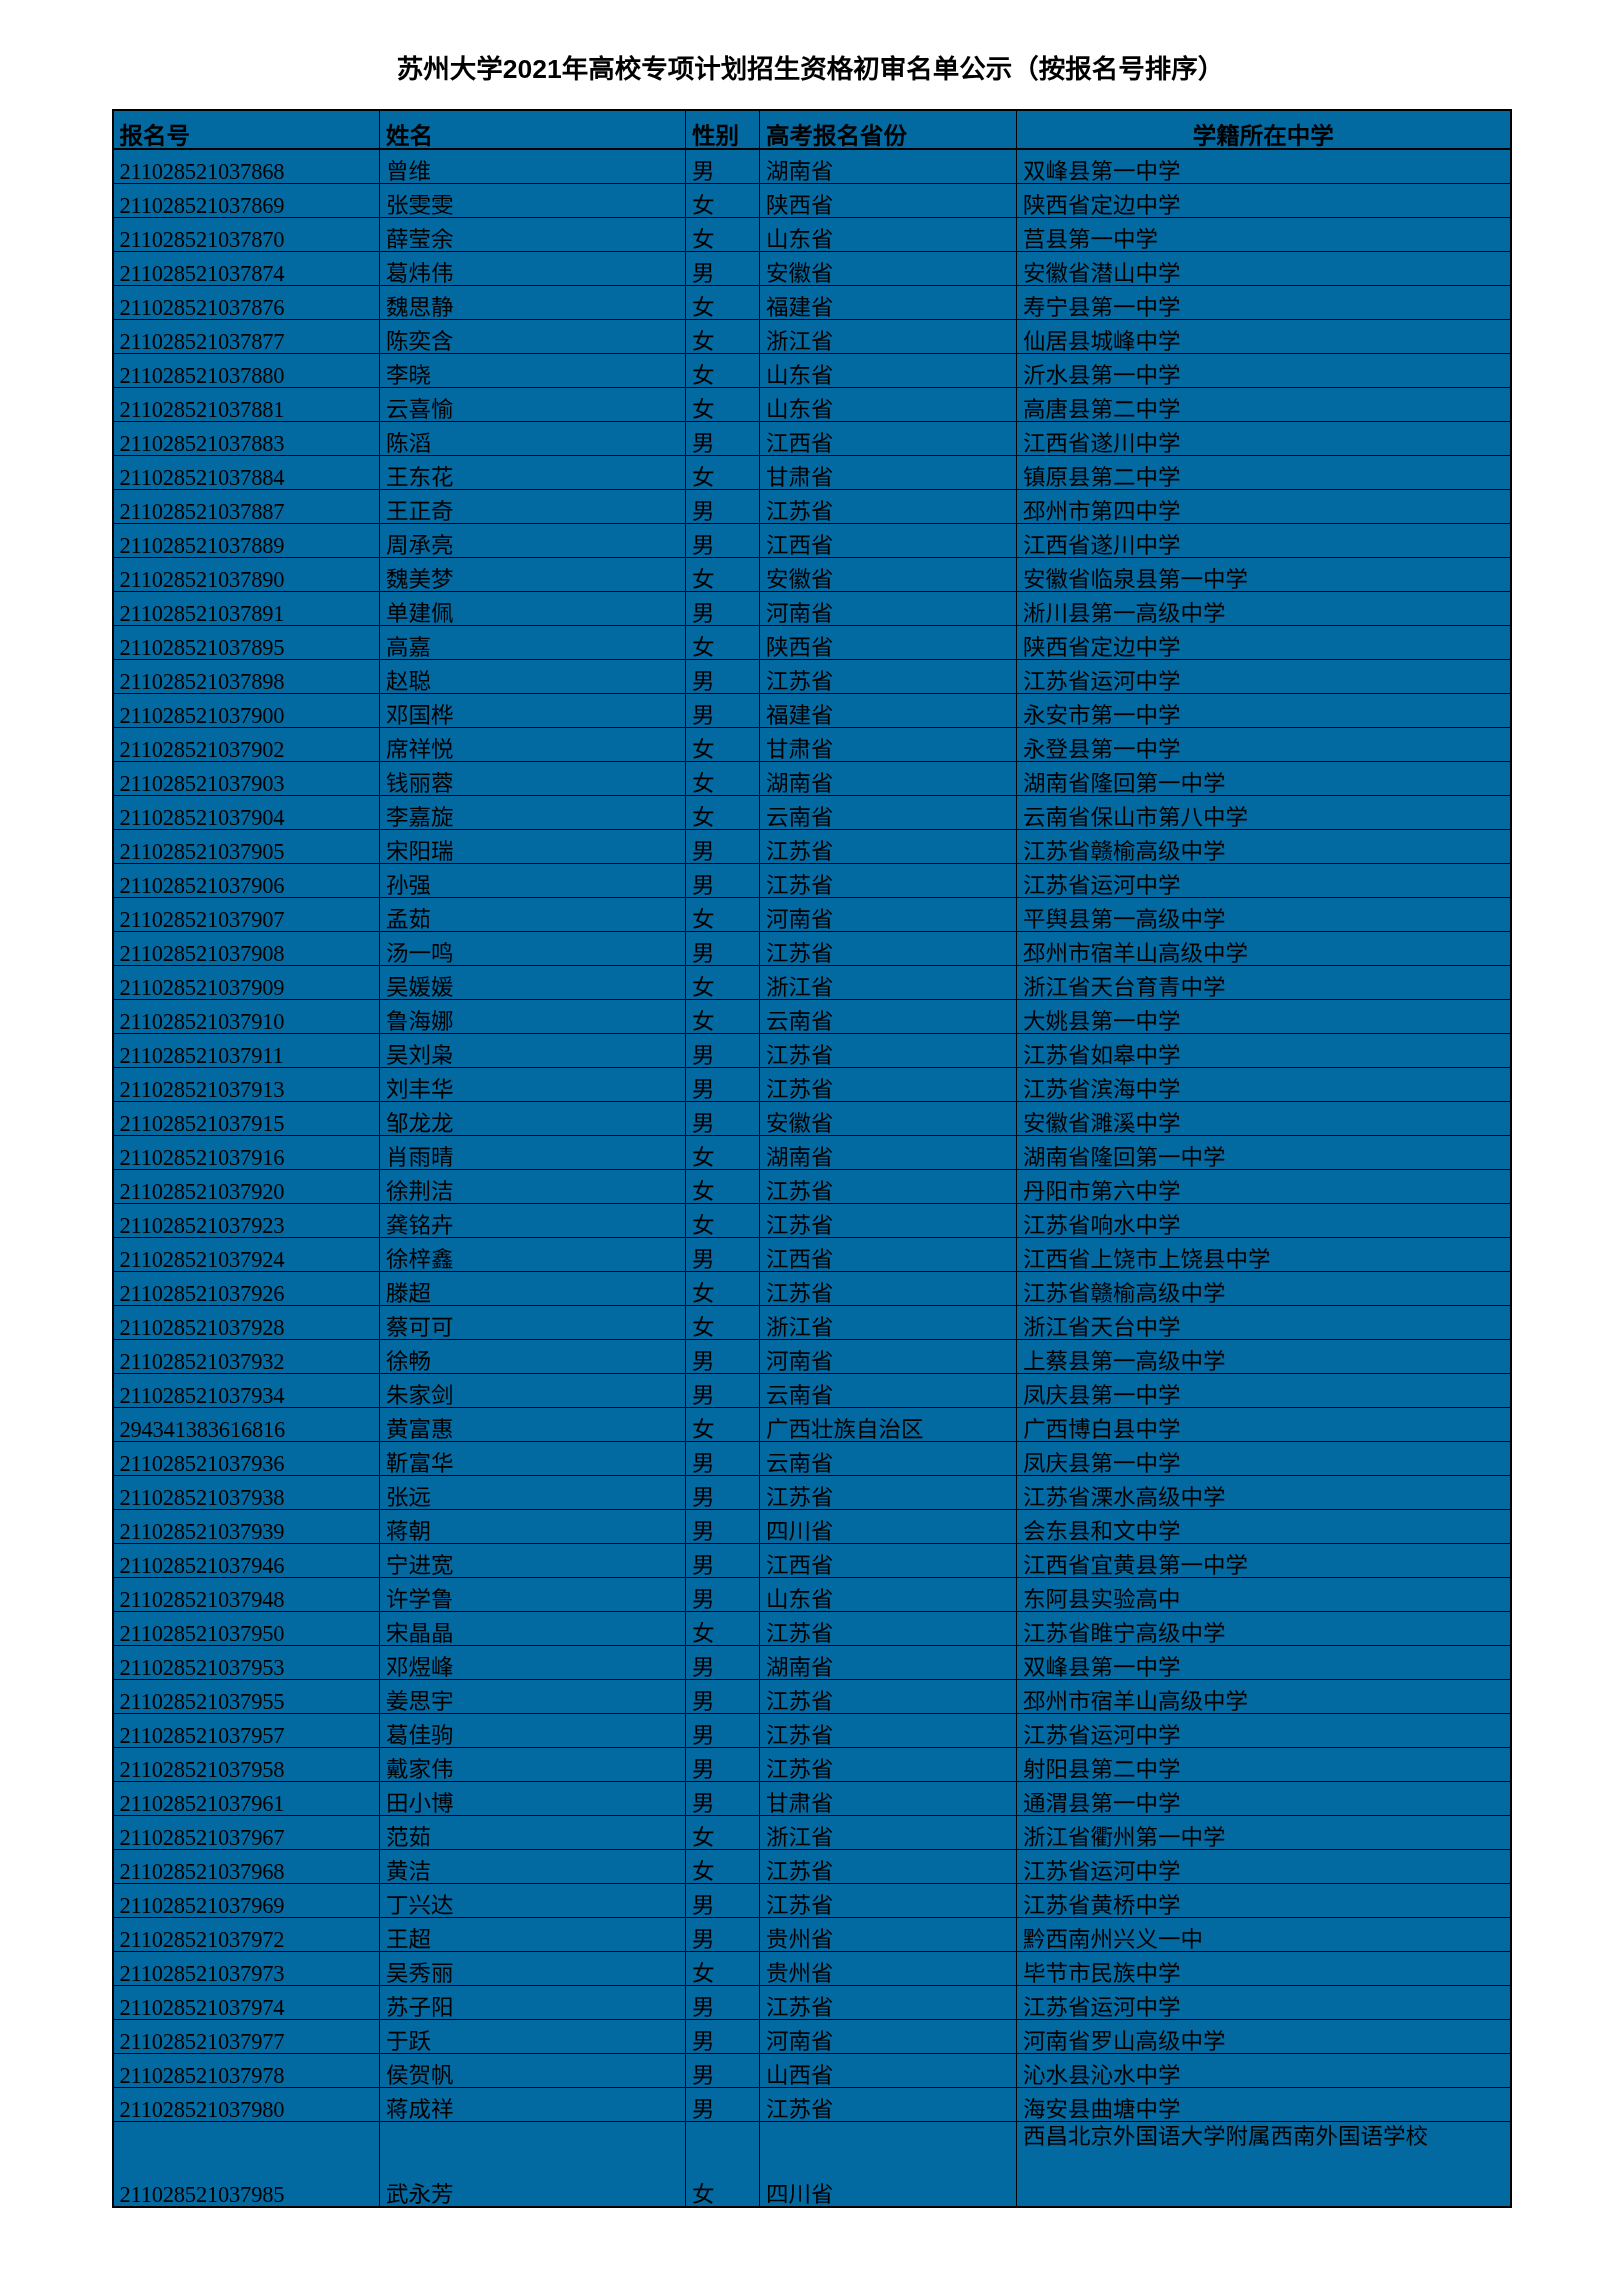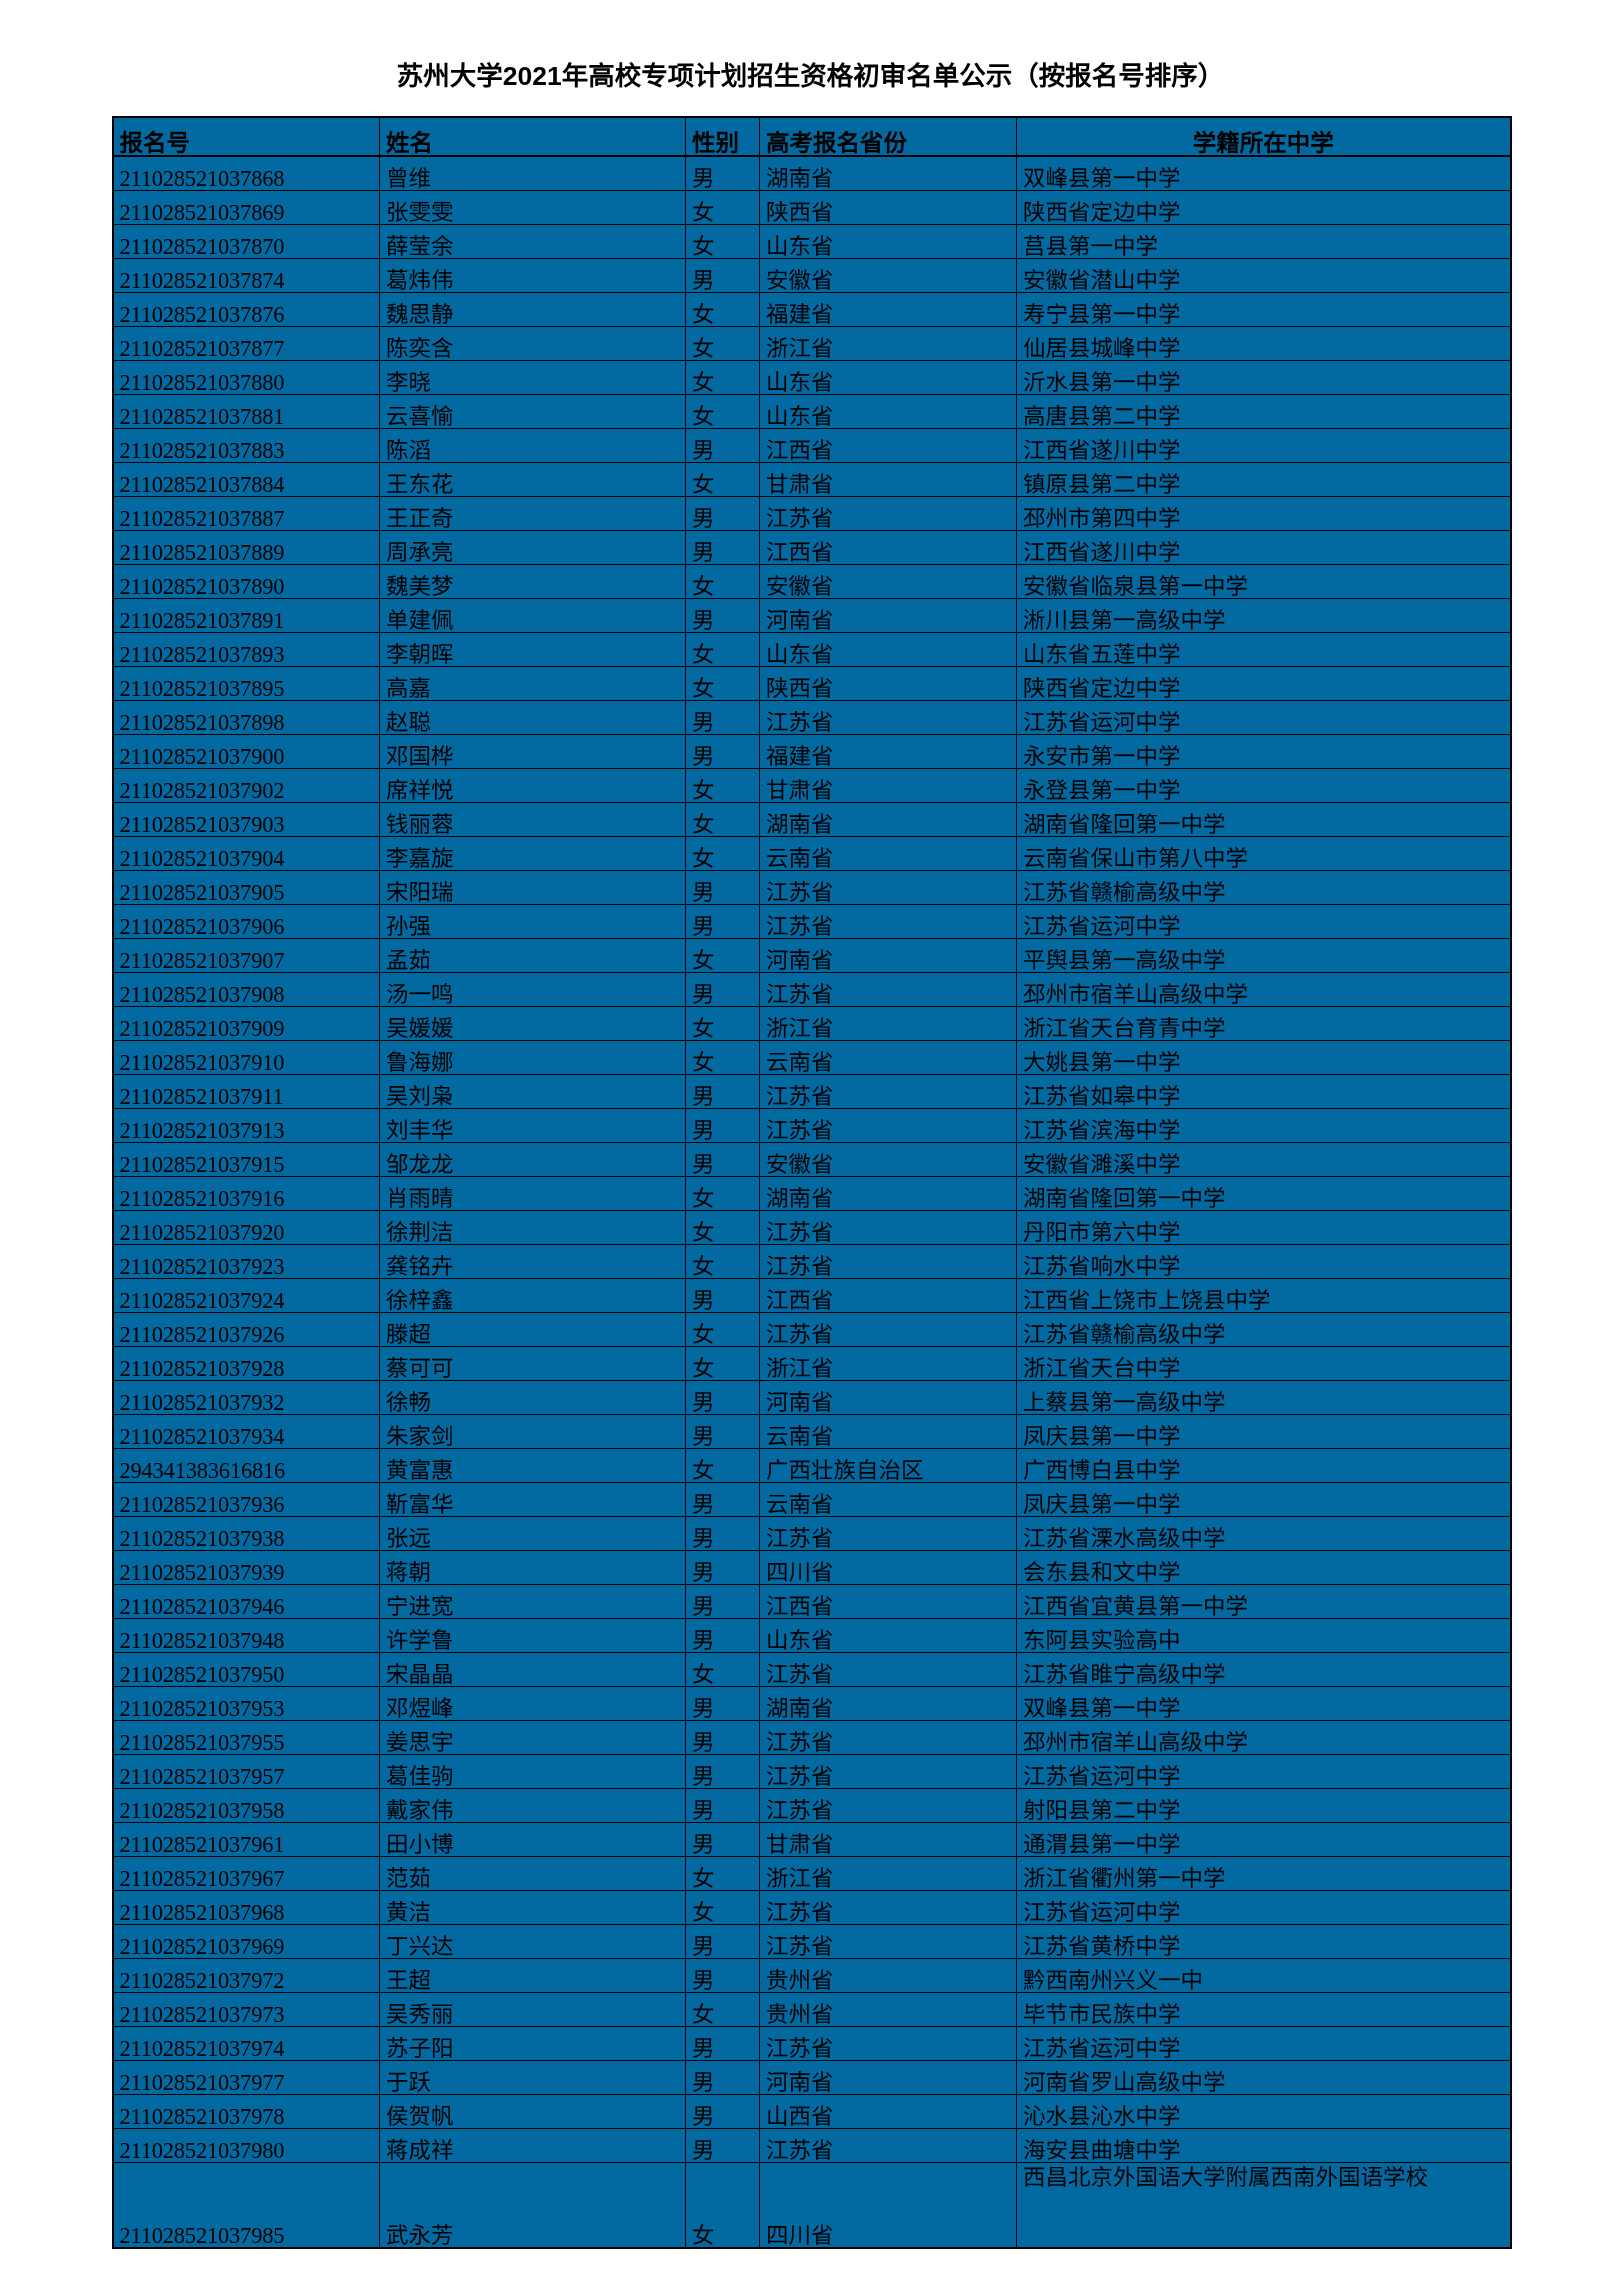--- a/index.html
+++ b/index.html
@@ -13,21 +13,21 @@
     height: 2293px;
     font-family: "Liberation Serif", "DejaVu Serif", serif;
     color: #000000;
     overflow: hidden;
   }
   .page {
     position: relative;
     width: 1621px;
     height: 2293px;
     box-sizing: border-box;
-    padding: 15px;
+    padding: 8px;
   }
   .page-title {
     text-align: center;
     font-family: "Liberation Sans", "DejaVu Sans", sans-serif;
     font-weight: bold;
     font-size: 26.5px;
     letter-spacing: 0px;
     margin: 0;
     padding-top: 46px;
     padding-bottom: 0;
@@ -221,27 +221,20 @@
             <td class="cell-school">安徽省临泉县第一中学</td>
           </tr>
           <tr>
             <td class="cell-id">211028521037891</td>
             <td class="cell-name">单建佩</td>
             <td class="cell-sex">男</td>
             <td class="cell-province">河南省</td>
             <td class="cell-school">淅川县第一高级中学</td>
           </tr>
           <tr>
-            <td class="cell-id">211028521037893</td>
-            <td class="cell-name">李朝晖</td>
-            <td class="cell-sex">女</td>
-            <td class="cell-province">山东省</td>
-            <td class="cell-school">山东省五莲中学</td>
-          </tr>
-          <tr>
             <td class="cell-id">211028521037895</td>
             <td class="cell-name">高嘉</td>
             <td class="cell-sex">女</td>
             <td class="cell-province">陕西省</td>
             <td class="cell-school">陕西省定边中学</td>
           </tr>
           <tr>
             <td class="cell-id">211028521037898</td>
             <td class="cell-name">赵聪</td>
             <td class="cell-sex">男</td>

